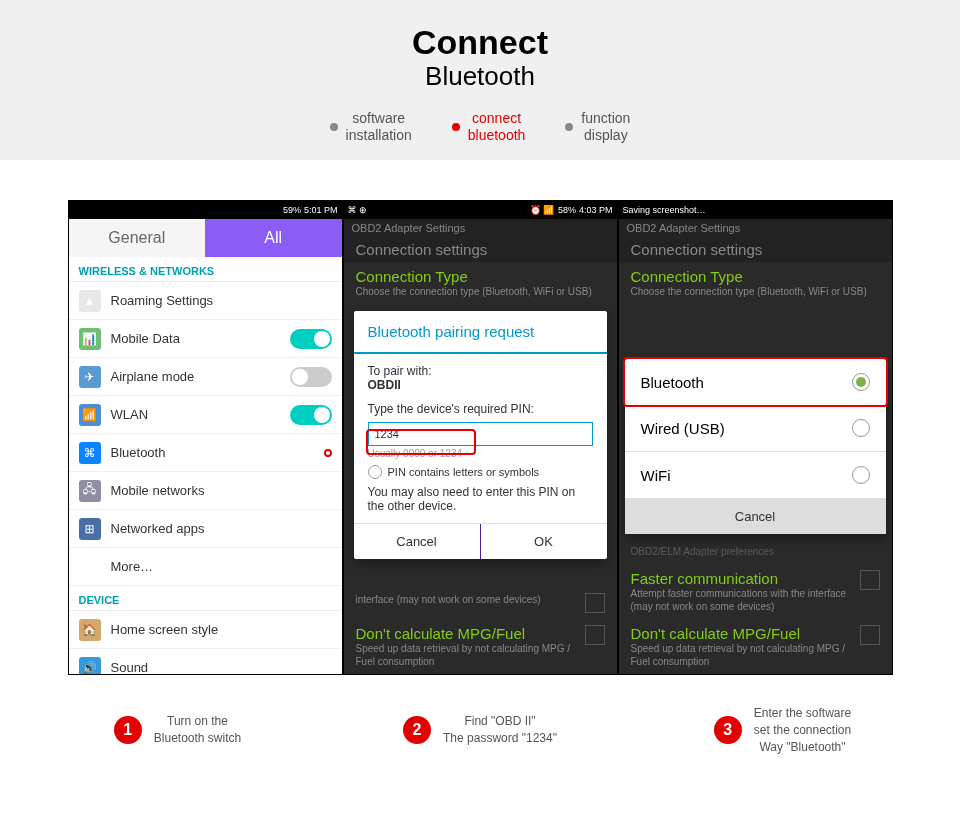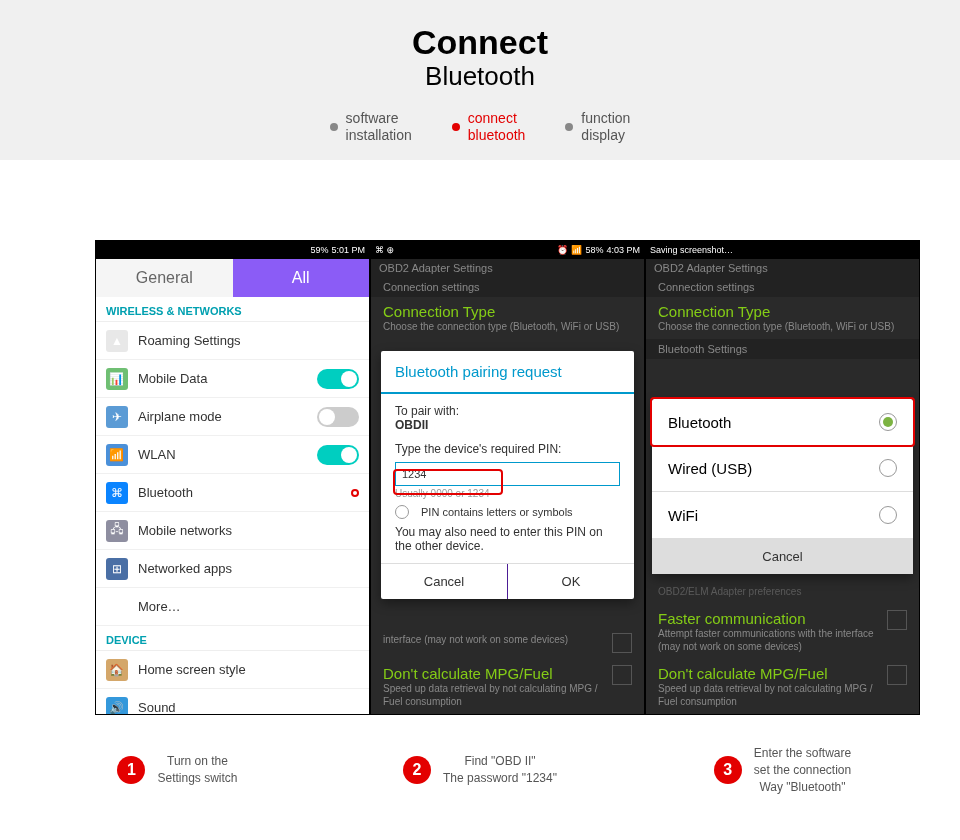--- a/index.html
+++ b/index.html
@@ -5,51 +5,51 @@
 *{margin:0;padding:0;box-sizing:border-box;font-family:Arial,Helvetica,sans-serif}
 body{width:960px;height:840px;background:#fff;overflow:hidden}
 .header{background:#f0f0f0;height:160px;padding-top:25px;text-align:center}
 .header h1{font-size:34px;font-weight:700;color:#000;line-height:1}
 .header h2{font-size:26px;font-weight:400;color:#000;margin-top:2px}
 .breadcrumb{display:flex;justify-content:center;gap:40px;margin-top:18px}
 .bc-item{display:flex;align-items:center;gap:8px;font-size:14px;line-height:1.2}
 .bc-dot{width:8px;height:8px;border-radius:50%;background:#888}
 .bc-item.active .bc-dot{background:#e30000}
 .bc-item.active .bc-text{color:#e30000}
-.bc-text{color:#555;text-align:left}
-.panels{display:flex;justify-content:flex-end;padding:80px 40px 20px}
+.bc-text{color:#555;text-align:center}
+.panels{display:flex;justify-content:center;padding:40px 40px 20px}
 .panel{width:275px}
 .phone{width:275px;height:475px;border:1px solid #000;background:#2a2a2a;position:relative;overflow:hidden}
 .statusbar{height:18px;background:#000;color:#fff;font-size:9px;display:flex;align-items:center;justify-content:flex-end;padding:0 4px;gap:3px}
 .statusbar .left{margin-right:auto;display:flex;gap:4px}
 
 .p1 .phone{background:#fff}
 .tabs{display:flex;height:38px}
 .tab{flex:1;display:flex;align-items:center;justify-content:center;font-size:16px;color:#666;background:#f5f5f5}
 .tab.on{background:#8b5cf6;color:#fff}
 .sect{color:#00a0b0;font-size:11px;font-weight:700;padding:8px 10px 4px;border-bottom:1px solid #eee}
 .row{display:flex;align-items:center;height:38px;padding:0 10px;border-bottom:1px solid #f0f0f0;font-size:13px;color:#333}
 .row .ic{width:22px;height:22px;margin-right:10px;border-radius:3px;display:flex;align-items:center;justify-content:center;font-size:12px;color:#fff}
 .toggle{margin-left:auto;width:42px;height:20px;border-radius:10px;background:#00cec0;position:relative}
 .toggle::after{content:'';position:absolute;right:2px;top:2px;width:16px;height:16px;border-radius:50%;background:#fff}
 .toggle.off{background:#ccc}
 .toggle.off::after{right:auto;left:2px}
 .highlight-red{border:2px solid #e30000;border-radius:14px;padding:2px;margin-left:auto}
 .highlight-red .toggle{margin:0}
-.dark-head{color:#888;font-size:11px;padding:4px 12px;background:#222}
+.dark-head{color:#888;font-size:15px;padding:4px 12px;background:#222}
 .dark-title{color:#84cc16;font-size:15px;padding:6px 12px 0}
 .dark-sub{color:#888;font-size:10px;padding:0 12px 6px;line-height:1.3}
 .dialog{position:absolute;left:10px;right:10px;background:#fff;border-radius:2px;box-shadow:0 4px 12px rgba(0,0,0,.4)}
 .dlg-title{color:#0099cc;font-size:15px;padding:12px 14px;border-bottom:2px solid #0099cc}
 .dlg-body{padding:10px 14px;font-size:12px;color:#333}
 .dlg-body b{font-weight:700}
 .pin-input{border:2px solid #e30000;width:110px;padding:4px 6px;font-size:11px;margin-top:6px;display:inline-block;border-radius:3px}
 .pin-full{border:1px solid #0099cc;padding:4px 6px;margin-top:6px}
 .hint{font-size:10px;color:#999;margin-top:2px}
-.chk{display:flex;align-items:center;gap:12px;font-size:11px;margin-top:6px}
+.chk{display:flex;align-items:center;gap:6px;font-size:11px;margin-top:6px}
 .chk .c{width:14px;height:14px;border:1px solid #999;border-radius:50%}
 .dlg-btns{display:flex;border-top:1px solid #ddd}
 .dlg-btn{flex:1;text-align:center;padding:10px;font-size:13px;color:#333}
 .dlg-btn+.dlg-btn{border-left:1px solid #4c1d95}
 
 .radio-row{display:flex;align-items:center;justify-content:space-between;padding:14px 16px;font-size:15px;color:#000;border-bottom:1px solid #ddd}
 .radio{width:18px;height:18px;border:1px solid #999;border-radius:50%;display:flex;align-items:center;justify-content:center}
 .radio.on::after{content:'';width:10px;height:10px;border-radius:50%;background:#7cb342}
 .hl-row{border:2px solid #e30000;border-radius:4px;margin:-2px}
 .cancel-bar{background:#ddd;text-align:center;padding:10px;font-size:13px;color:#333}
@@ -208,21 +208,20 @@
 
   <div class="panel p3">
     <div class="phone">
       <div class="statusbar">
           <span class="left">Saving screenshot…</span>
         </div>
       <div class="obd-title">OBD2 Adapter Settings</div>
       <div class="dark-head">Connection settings</div>
       <div class="dark-title">Connection Type</div>
       <div class="dark-sub">Choose the connection type (Bluetooth, WiFi or USB)</div>
-      <div class="dark-head">Bluetooth Settings</div>
       <div class="dialog" style="top:158px;left:6px;right:6px">
         <div class="radio-row hl-row">
             <span>Bluetooth</span>
             <span class="radio on"></span>
           </div>
         <div class="radio-row">
             <span>Wired (USB)</span>
             <span class="radio"></span>
           </div>
         <div class="radio-row">
@@ -249,21 +248,21 @@
           </div>
       </div>
     </div>
   </div>
 
 </div>
 
 <div class="captions">
   <div class="cap">
       <span class="num">1</span>
-      <span class="cap-text"><span>Turn on the</span><br><span>Settings switch</span></span>
+      <span class="cap-text"><span>Turn on the</span><br><span>Bluetooth switch</span></span>
     </div>
   <div class="cap">
       <span class="num">2</span>
       <span class="cap-text"><span>Find  "OBD II"</span><br><span>The password "1234"</span></span>
     </div>
   <div class="cap">
       <span class="num">3</span>
       <span class="cap-text"><span>Enter the software</span><br><span>set the connection</span><br><span>Way "Bluetooth"</span></span>
     </div>
 </div>

